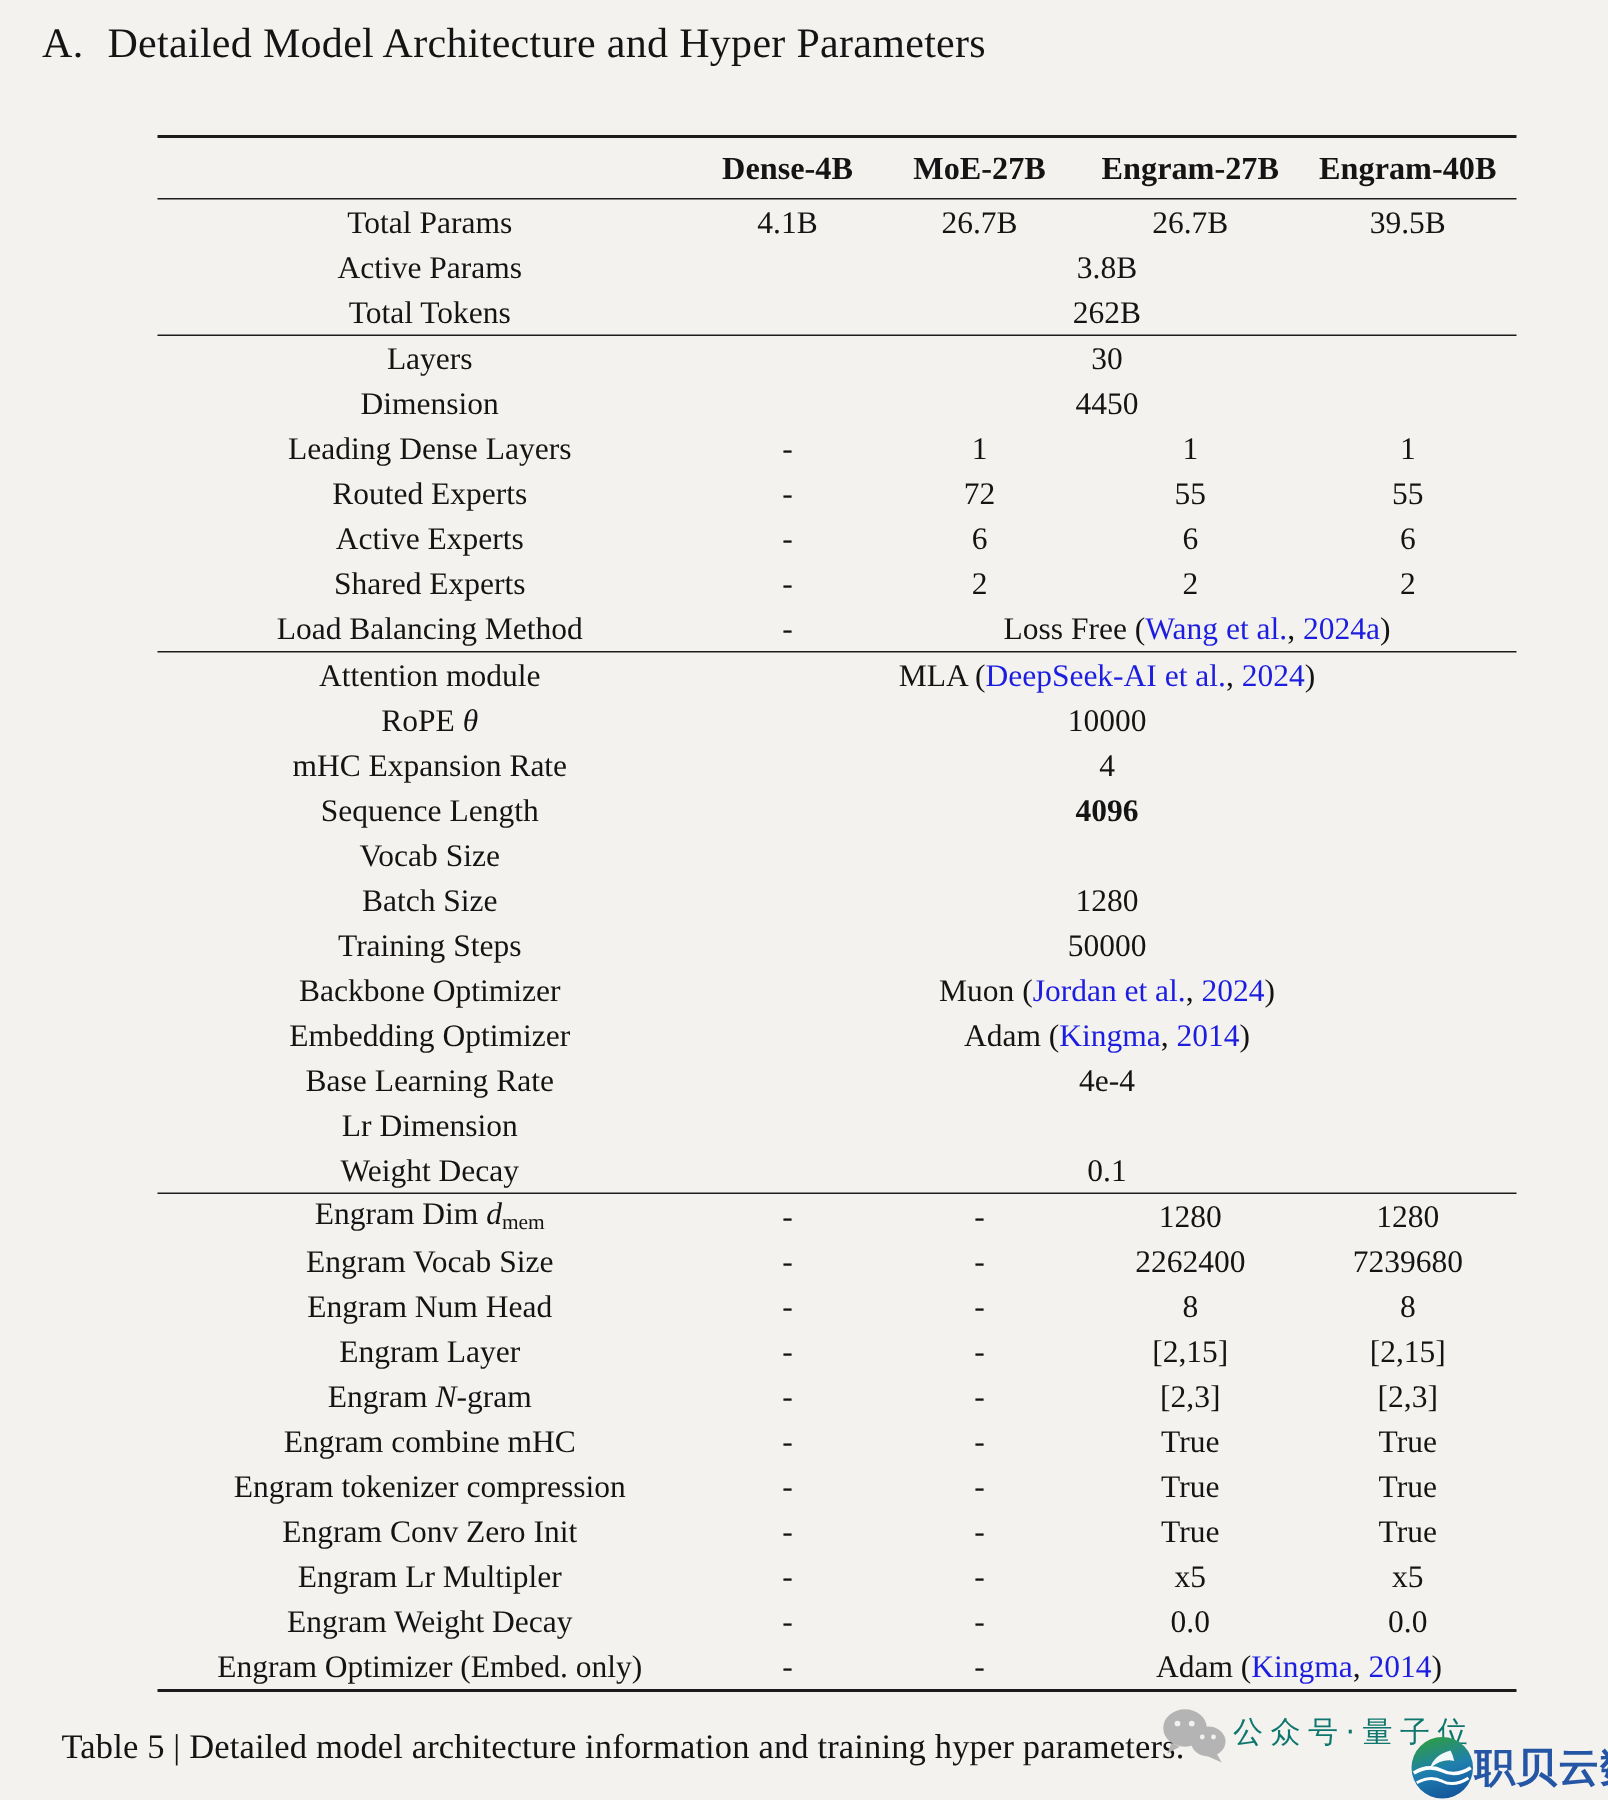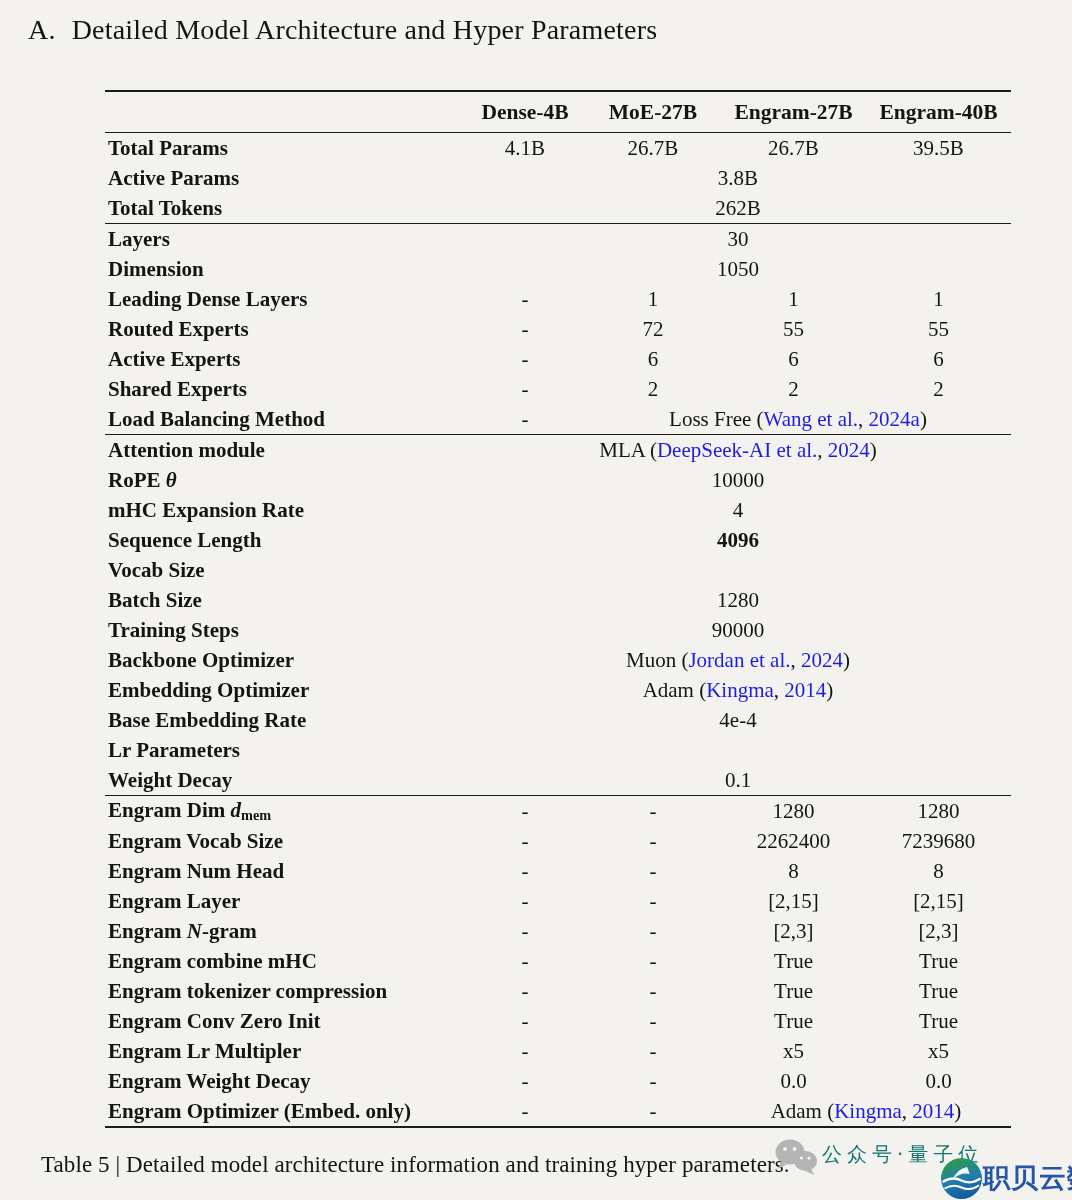--- a/index.html
+++ b/index.html
@@ -24,21 +24,21 @@
   .rule.thick { border-top:2.5px solid #1c1c1c; }
   .rule.thin  { border-top:1.6px solid #1c1c1c; }
 
   .trow, .thead {
     display:grid;
     grid-template-columns:360px 120px 136px 145px 145px;
     align-items:center;
   }
   .thead { height:40px; font-weight:bold; font-size:21.5px; }
   .trow  { height:30px; font-size:21px; }
-  .cell.label { text-align:left; padding-left:3px; white-space:nowrap;font-weight:bold; }
+  .cell.label { text-align:center; padding-left:3px; white-space:nowrap; }
   .cell.val   { text-align:center; white-space:nowrap; }
   .it  { font-style:italic; }
   .sub { font-size:0.68em; vertical-align:-0.22em; }
   .link { color:#1d1de0; }
 
   .caption {
     position:absolute; left:41px; top:1152px;
     font-size:23px; letter-spacing:0.1px;
     white-space:nowrap;
   }
@@ -90,21 +90,21 @@
         <div class="cell label"><span>Total Tokens</span></div>
         <div class="cell val" style="grid-column: 2 / span 4;"><span>262B</span></div>
       </div>
       <div class="rule thin"></div>
       <div class="trow">
         <div class="cell label"><span>Layers</span></div>
         <div class="cell val" style="grid-column: 2 / span 4;"><span>30</span></div>
       </div>
       <div class="trow">
         <div class="cell label"><span>Dimension</span></div>
-        <div class="cell val" style="grid-column: 2 / span 4;"><span>1050</span></div>
+        <div class="cell val" style="grid-column: 2 / span 4;"><span>4450</span></div>
       </div>
       <div class="trow">
         <div class="cell label"><span>Leading Dense Layers</span></div>
         <div class="cell val" style="grid-column: 2 / span 1;"><span>-</span></div>
         <div class="cell val" style="grid-column: 3 / span 1;"><span>1</span></div>
         <div class="cell val" style="grid-column: 4 / span 1;"><span>1</span></div>
         <div class="cell val" style="grid-column: 5 / span 1;"><span>1</span></div>
       </div>
       <div class="trow">
         <div class="cell label"><span>Routed Experts</span></div>
@@ -151,36 +151,36 @@
       </div>
       <div class="trow">
         <div class="cell label"><span>Vocab Size</span></div>
       </div>
       <div class="trow">
         <div class="cell label"><span>Batch Size</span></div>
         <div class="cell val" style="grid-column: 2 / span 4;"><span>1280</span></div>
       </div>
       <div class="trow">
         <div class="cell label"><span>Training Steps</span></div>
-        <div class="cell val" style="grid-column: 2 / span 4;"><span>90000</span></div>
+        <div class="cell val" style="grid-column: 2 / span 4;"><span>50000</span></div>
       </div>
       <div class="trow">
         <div class="cell label"><span>Backbone Optimizer</span></div>
         <div class="cell val" style="grid-column: 2 / span 4;"><span>Muon (</span><span class="link">Jordan et al.</span><span>, </span><span class="link">2024</span><span>)</span></div>
       </div>
       <div class="trow">
         <div class="cell label"><span>Embedding Optimizer</span></div>
         <div class="cell val" style="grid-column: 2 / span 4;"><span>Adam (</span><span class="link">Kingma</span><span>, </span><span class="link">2014</span><span>)</span></div>
       </div>
       <div class="trow">
-        <div class="cell label"><span>Base Embedding Rate</span></div>
+        <div class="cell label"><span>Base Learning Rate</span></div>
         <div class="cell val" style="grid-column: 2 / span 4;"><span>4e-4</span></div>
       </div>
       <div class="trow">
-        <div class="cell label"><span>Lr Parameters</span></div>
+        <div class="cell label"><span>Lr Dimension</span></div>
       </div>
       <div class="trow">
         <div class="cell label"><span>Weight Decay</span></div>
         <div class="cell val" style="grid-column: 2 / span 4;"><span>0.1</span></div>
       </div>
       <div class="rule thin"></div>
       <div class="trow">
         <div class="cell label"><span>Engram Dim </span><span class="it">d</span><span class="sub">mem</span></div>
         <div class="cell val" style="grid-column: 2 / span 1;"><span>-</span></div>
         <div class="cell val" style="grid-column: 3 / span 1;"><span>-</span></div>

